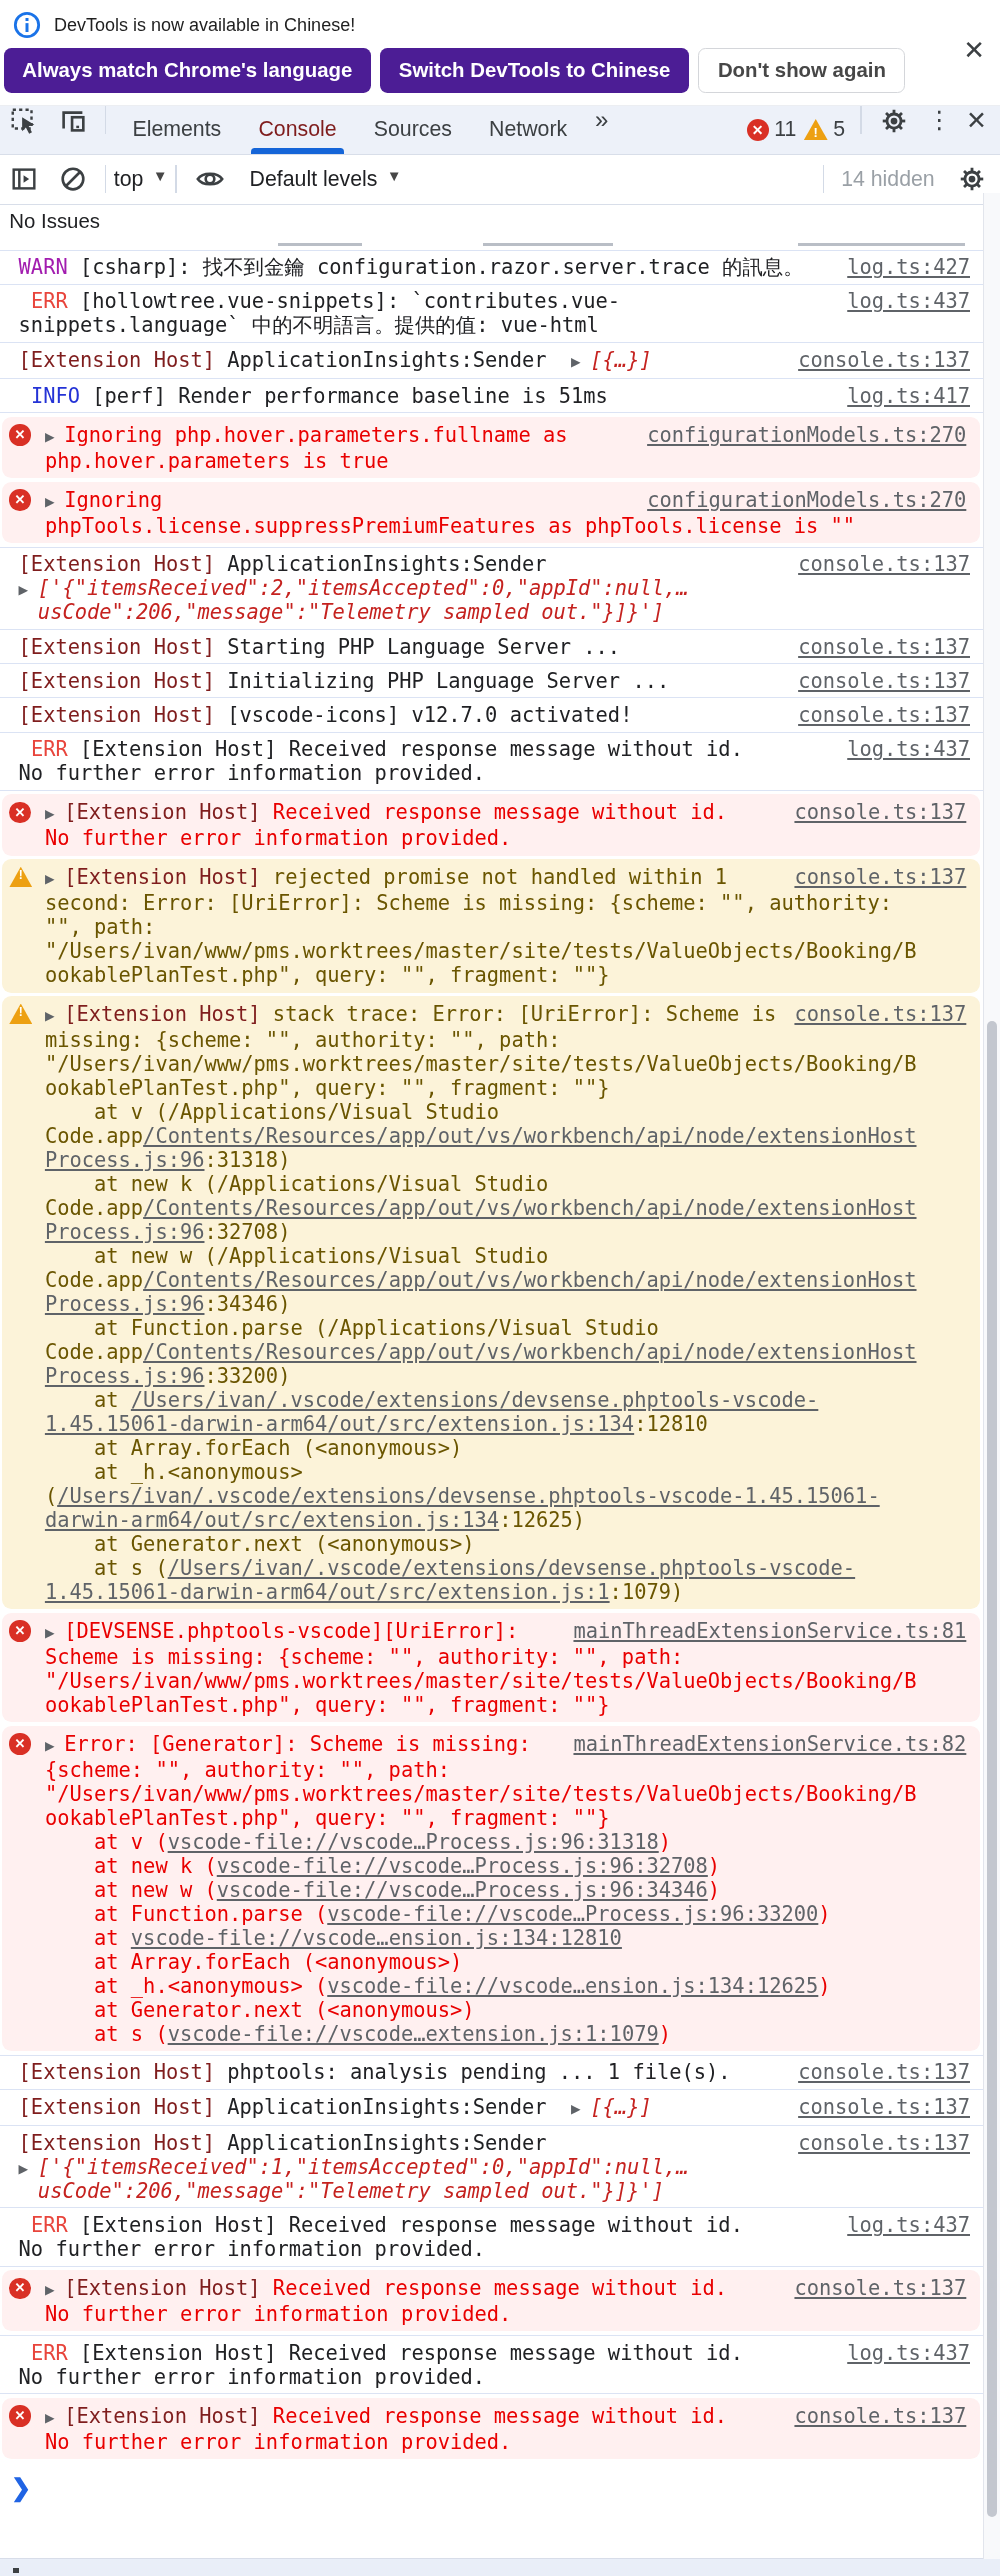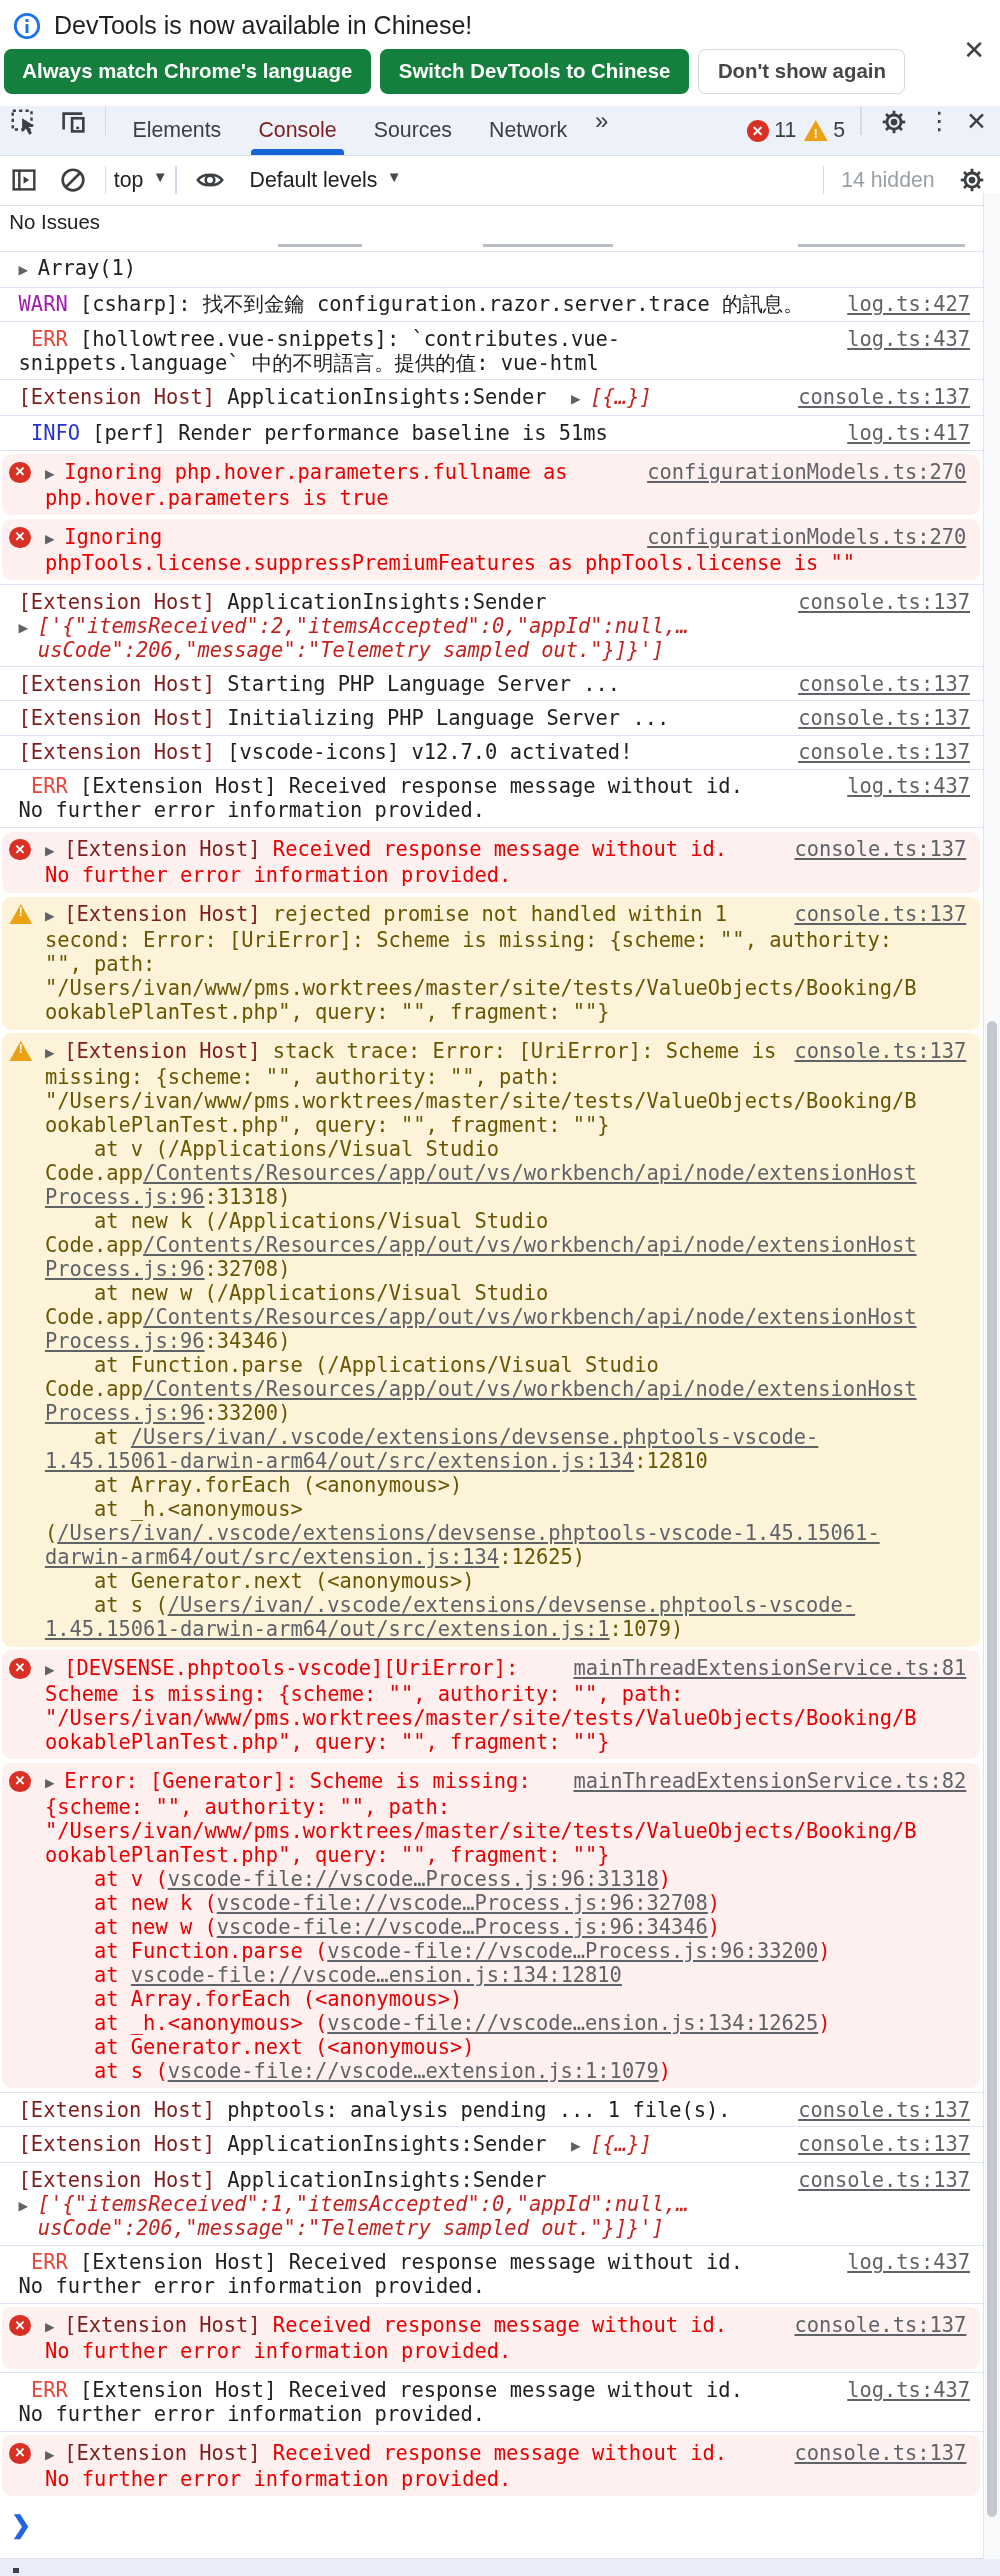--- a/index.html
+++ b/index.html
@@ -4,25 +4,25 @@
 <style>
   html,body{margin:0;padding:0;}
   body{
     width:1000px;height:2576px;position:relative;overflow:hidden;background:#fff;
     font-family:"Liberation Sans",sans-serif;color:#202124;
   }
   
   .banner{position:relative;background:#fff;padding:9.3px 0 9.3px 0;border-bottom:0.9px solid #eceef2;}
   .banner-titlerow{display:flex;align-items:center;padding:1.9px 13px;}
   .info-icon{width:28px;height:28px;flex:0 0 28px;}
-  .banner-title{font-size:25px;margin-left:13px;color:#1f1f1f;}
+  .banner-title{font-size:18px;margin-left:13px;color:#1f1f1f;}
   .banner-close{position:absolute;right:15px;top:37px;font-size:26px;color:#3c4043;cursor:pointer;line-height:1;}
   .banner-buttons{display:flex;gap:9.3px;padding:7.4px 3.7px 1.9px 3.7px;}
   .btn{font-size:20.4px;font-weight:700;height:45px;display:flex;align-items:center;padding:0 18.6px;border-radius:7.4px;box-sizing:border-box;cursor:pointer;}
-  .btn-primary{background:#15803d;color:#fff;text-align:center;}
+  .btn-primary{background:#4c1d95;color:#fff;text-align:center;}
   .btn-secondary{background:#fff;color:#474747;border:1.9px solid #d4d6da;}
   
   .tabbar{height:48px;background:#edf1f9;display:flex;border-bottom:0.9px solid #d8dee9;}
   .tb-icon{width:30px;height:30px;margin:0 9.3px;flex:0 0 auto;cursor:pointer;}
   .vsep{width:1.9px;height:28px;background:#d3dae6;margin:0 7.4px;flex:0 0 auto;}
   .tab{position:relative;height:48px;display:flex;align-items:center;padding:0 18.6px;font-size:21.3px;color:#3c4043;cursor:pointer;}
   .tab.active{color:#7f1d1d;}
   .tab-underline{position:absolute;left:11px;right:11px;bottom:0;height:5.6px;border-radius:3.7px 3.7px 0 0;background:#1565d8;}
   .more-tabs{font-size:24px;color:#3c4043;padding:0 9.3px;cursor:pointer;}
   .tb-spacer{flex:1;}
@@ -212,23 +212,20 @@
   <span>No Issues</span>
 </div>
 
 <div class="console-area" id="console-rows">
     <div class="crow clipped">
       <span class="clip-dash" style="left: 278px; width: 84px;"></span>
       <span class="clip-dash" style="left: 483px; width: 130px;"></span>
       <span class="clip-dash" style="left: 798px; width: 167px;"></span>
     </div>
     <div class="crow plain">
-      <div class="msg"><span class="t-tri">▶ </span><span class="t-plain">Array(1)</span></div>
-    </div>
-    <div class="crow plain">
       <div class="msg"><a class="srclink">log.ts:427</a><span class="t-warnlabel">WARN</span><span class="t-plain"> [csharp]: 找不到金鑰 configuration.razor.server.trace 的訊息。</span></div>
     </div>
     <div class="crow plain">
       <div class="msg"><a class="srclink">log.ts:437</a><span class="t-errlabel"> ERR</span><span class="t-plain"> [hollowtree.vue-snippets]: `contributes.vue-snippets.language` 中的不明語言。提供的值: vue-html</span></div>
     </div>
     <div class="crow plain">
       <div class="msg"><a class="srclink">console.ts:137</a><span class="t-blue">[Extension Host]</span><span class="t-plain"> ApplicationInsights:Sender  </span><span class="t-tri">▶ </span><span class="t-preview">[{…}]</span></div>
     </div>
     <div class="crow plain">
       <div class="msg"><a class="srclink">log.ts:417</a><span class="t-infolabel"> INFO</span><span class="t-plain"> [perf] Render performance baseline is 51ms</span></div>

